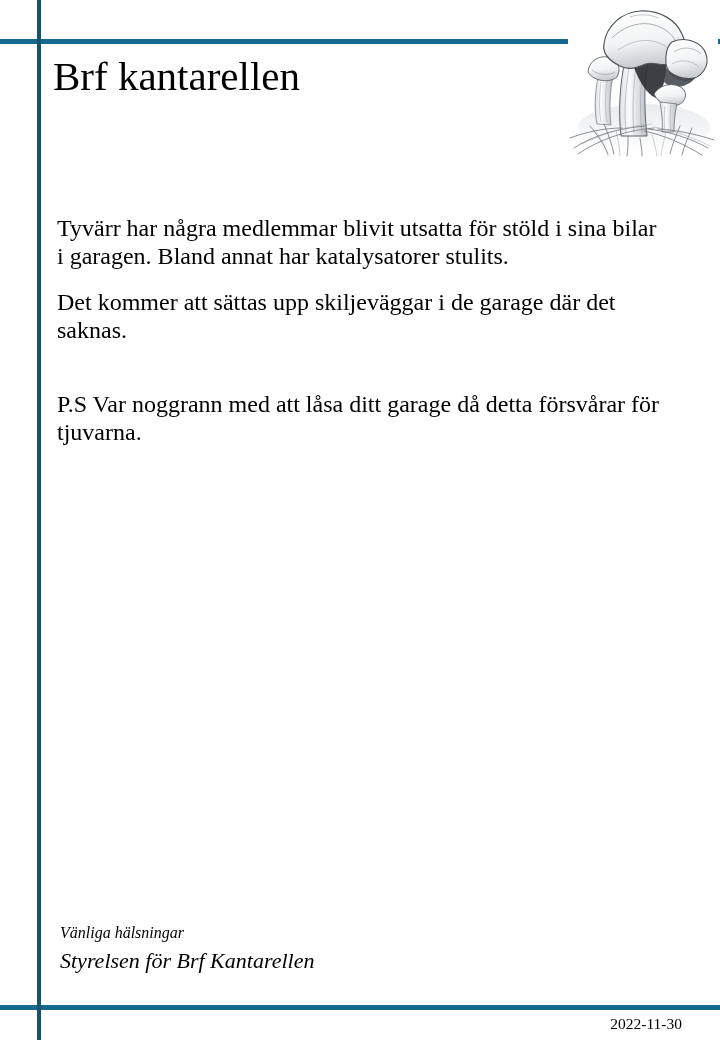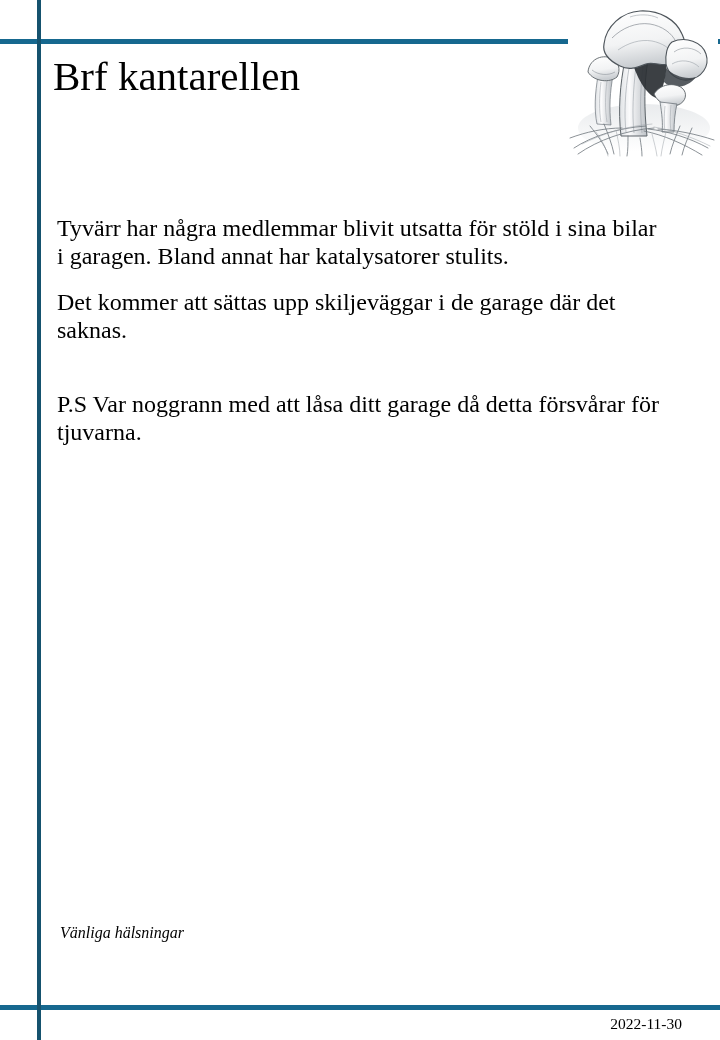--- a/index.html
+++ b/index.html
@@ -230,17 +230,18 @@
 </div>
 
 <div class="letter-body">
   <p class="letter-paragraph">Tyvärr har några medlemmar blivit utsatta för stöld i sina bilar i garagen. Bland annat har katalysatorer stulits.</p>
   <p class="letter-paragraph">Det kommer att sättas upp skiljeväggar i de garage där det saknas.</p>
   <p class="letter-paragraph spacer-large">P.S Var noggrann med att låsa ditt garage då detta försvårar för tjuvarna.</p>
 </div>
 
 <div class="signature-block">
   <div class="signature-greeting">Vänliga hälsningar</div>
+  <div class="signature-sender">Styrelsen för Brf Kantarellen</div>
 </div>
 
 <div class="page-footer">
   <span class="footer-date">2022-11-30</span>
 </div>
 
 </body></html>

